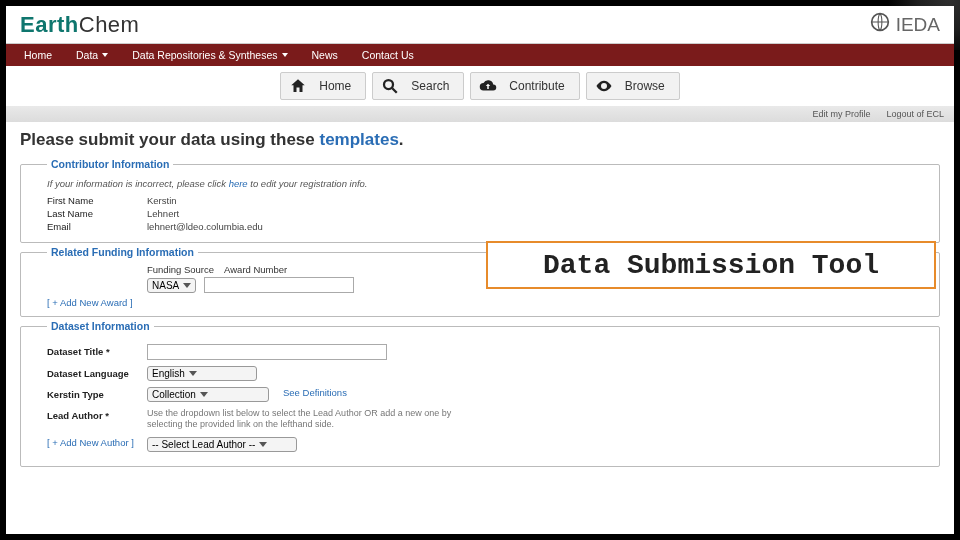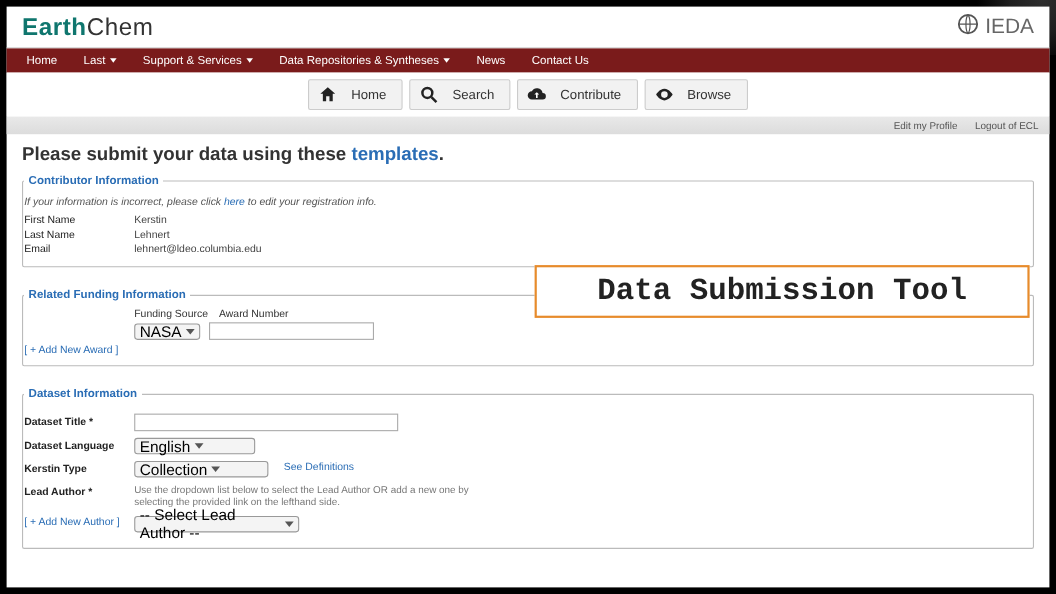--- a/index.html
+++ b/index.html
@@ -24,33 +24,33 @@
   .iconbtn .ic { width: 22px; height: 22px; display: flex; align-items: center; justify-content: center; }
   .iconbtn svg { width: 18px; height: 18px; fill: #222; }
 
   
   .utilbar { background: linear-gradient(#e9e9e9,#dcdcdc); height: 16px; display: flex; justify-content: flex-end; align-items: center; padding: 0 10px; gap: 16px; font-size: 9px; color: #555; }
 
   .content { padding: 8px 14px; }
   .intro { font-size: 17px; color: #333; margin-bottom: 8px; font-weight: bold; }
   .intro a { color: #2a6db5; text-decoration: none; }
 
-  fieldset { border: 1px solid #bbb; border-radius: 2px; margin-bottom: 19px; padding: 6px 10px 8px 1px; }
+  fieldset { border: 1px solid #bbb; border-radius: 2px; margin-bottom: 3px; padding: 6px 10px 8px 26px; }
   legend { color: #2a6db5; font-size: 10.5px; font-weight: 700; padding: 0 4px; }
   .editnote { font-style: italic; color: #555; font-size: 9.5px; margin: 2px 0 6px 0; }
   .editnote a { color: #2a6db5; text-decoration: none; }
 
   .row { display: flex; align-items: center; margin: 2px 0; font-size: 9.5px; }
   .row .lab { width: 100px; color: #222; font-weight: 400; }
   .row .val { color: #444; }
 
   .addlink { color: #2a6db5; font-size: 9.5px; margin-top: 4px; }
 
   .fundhead { display: flex; gap: 10px; font-size: 9.5px; color: #333; margin-left: 100px; }
-  .selwrap { display: inline-flex; align-items: center; border: 1px solid #999; border-radius: 3px; height: 15px; padding: 0 4px; background: #f4f4f4; font-size: 14px; gap: 4px; }
+  .selwrap { display: inline-flex; align-items: center; border: 1px solid #999; border-radius: 3px; height: 15px; padding: 0 4px; background: #f4f4f4; font-size: 10px; gap: 4px; }
   .selwrap .tri { width:0;height:0;border-left:4px solid transparent;border-right:4px solid transparent;border-top:5px solid #555; }
   input[type=text] { border: 1px solid #aaa; height: 16px; font-size: 10px; padding: 0 3px; }
 
   .dsrow { display: flex; align-items: flex-start; margin: 6px 0; font-size: 9.5px; }
   .dsrow .lab { width: 100px; color: #222; font-weight: 700; padding-top: 2px; }
   .dsrow .deflink { color: #2a6db5; margin-left: 14px; }
 
   .leadhelp { font-size: 9px; color: #777; line-height: 1.25; }
 
   
@@ -74,25 +74,21 @@
           </svg></span>
       <span>IEDA</span>
     </div>
   </div>
 
   <div class="navbar">
     <a>
         <span>Home</span>
       </a>
     <a>
-        <span>Last</span>
-        <span class="caret"></span>
-      </a>
-    <a>
-        <span>Support &amp; Services</span>
+        <span>Data</span>
         <span class="caret"></span>
       </a>
     <a>
         <span>Data Repositories &amp; Syntheses</span>
         <span class="caret"></span>
       </a>
     <a>
         <span>News</span>
       </a>
     <a>

